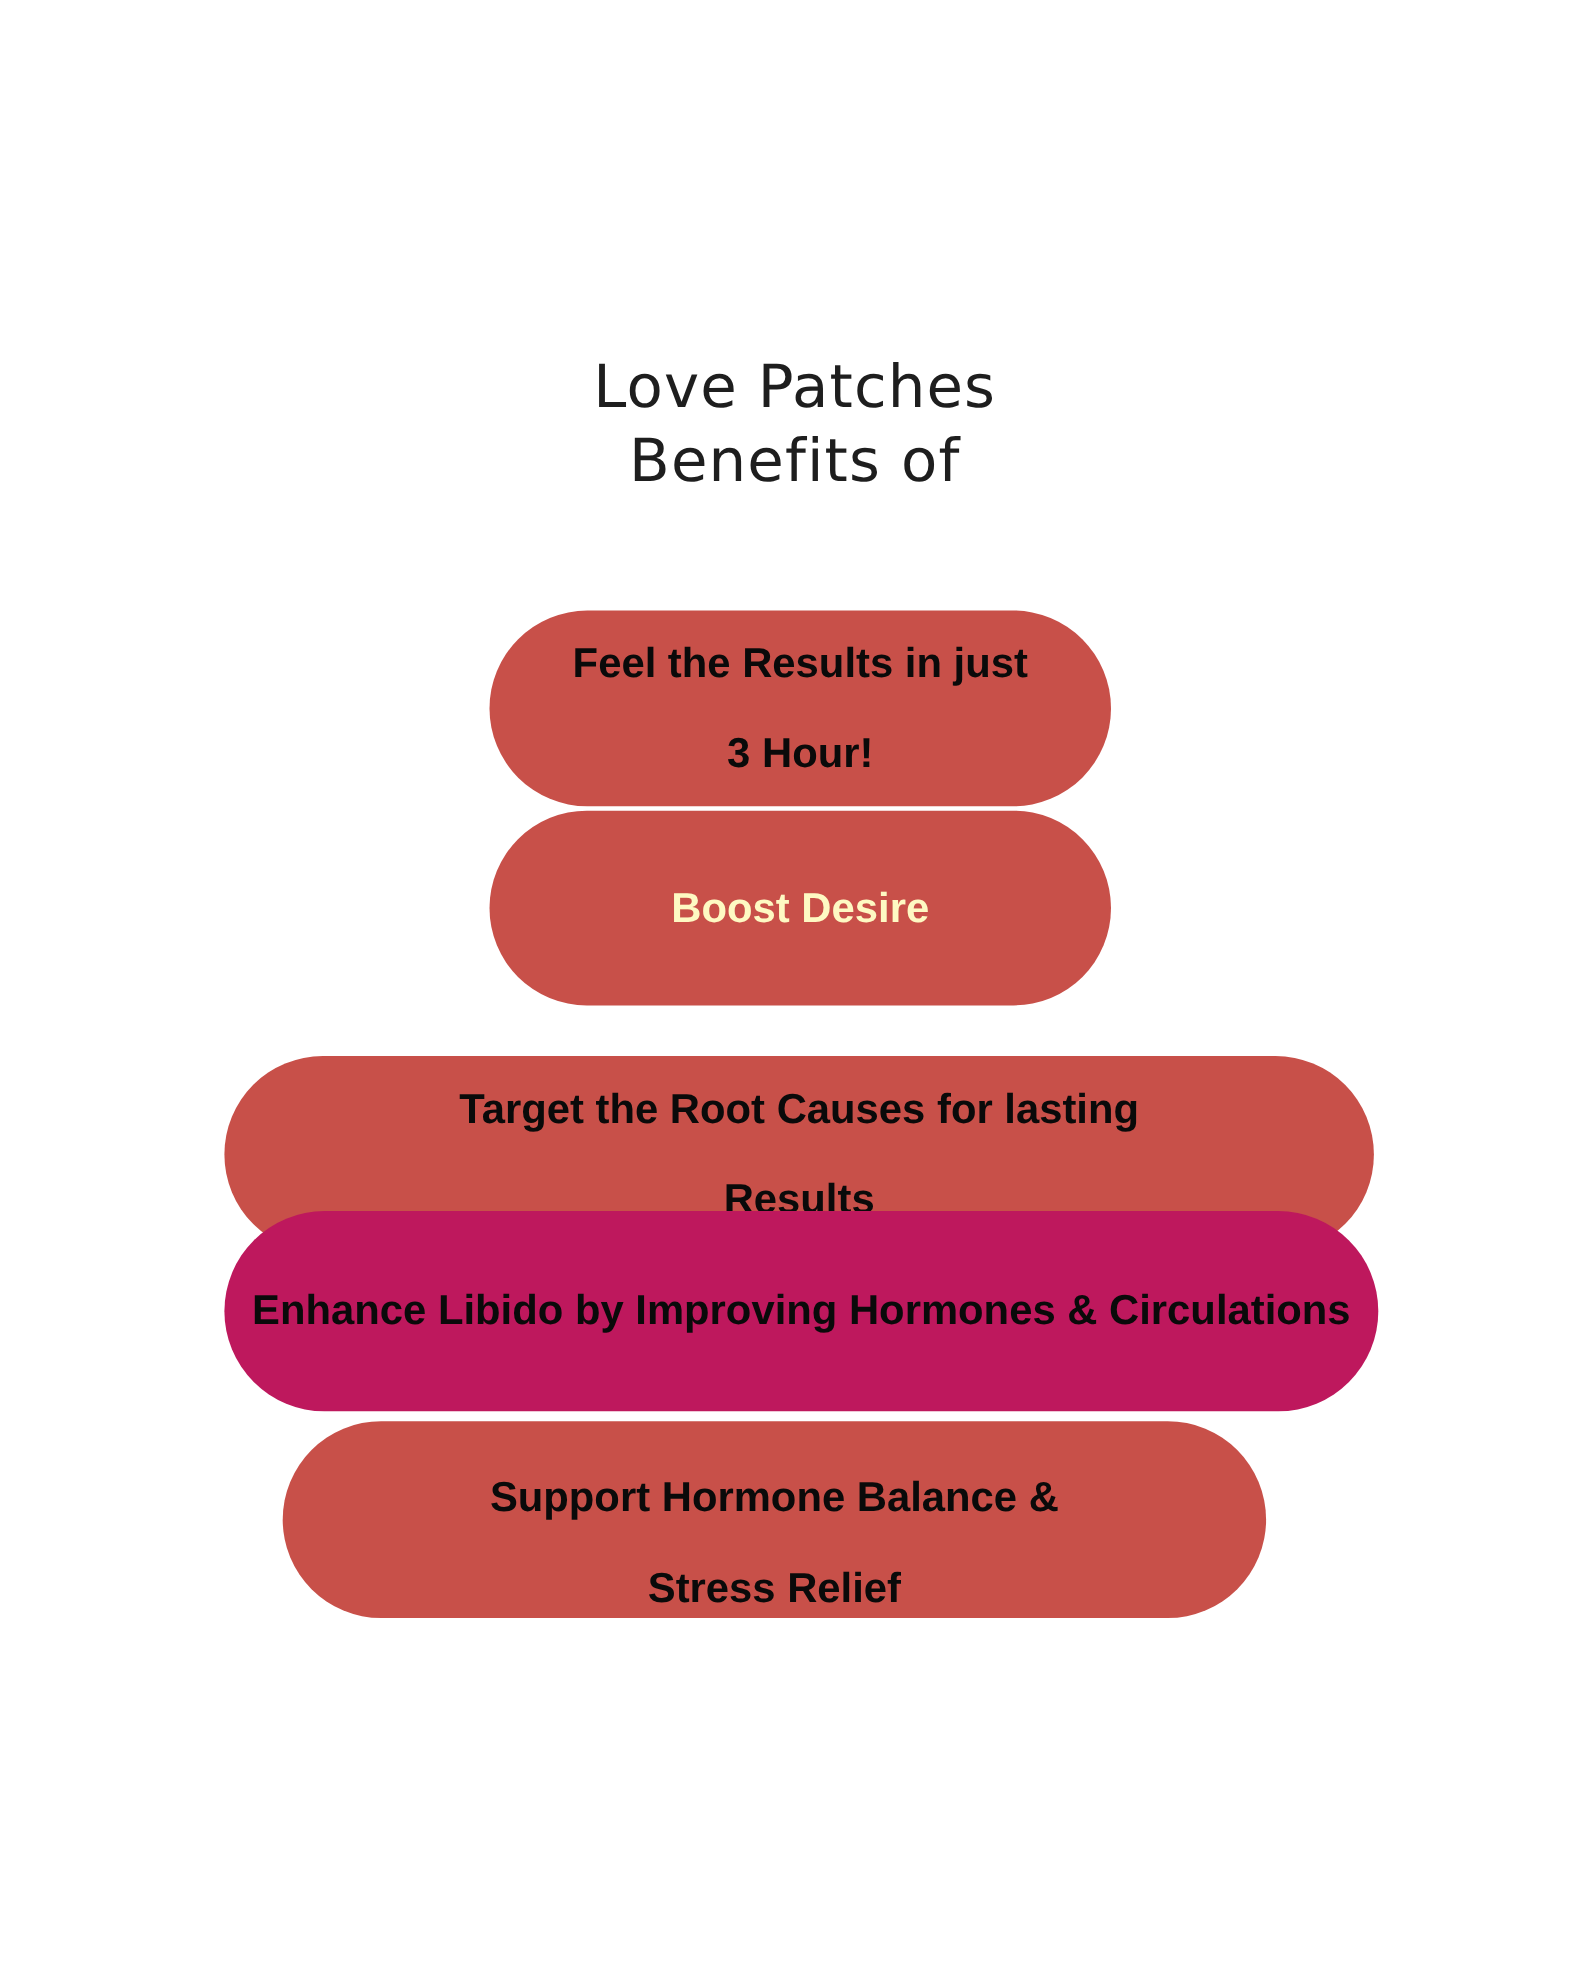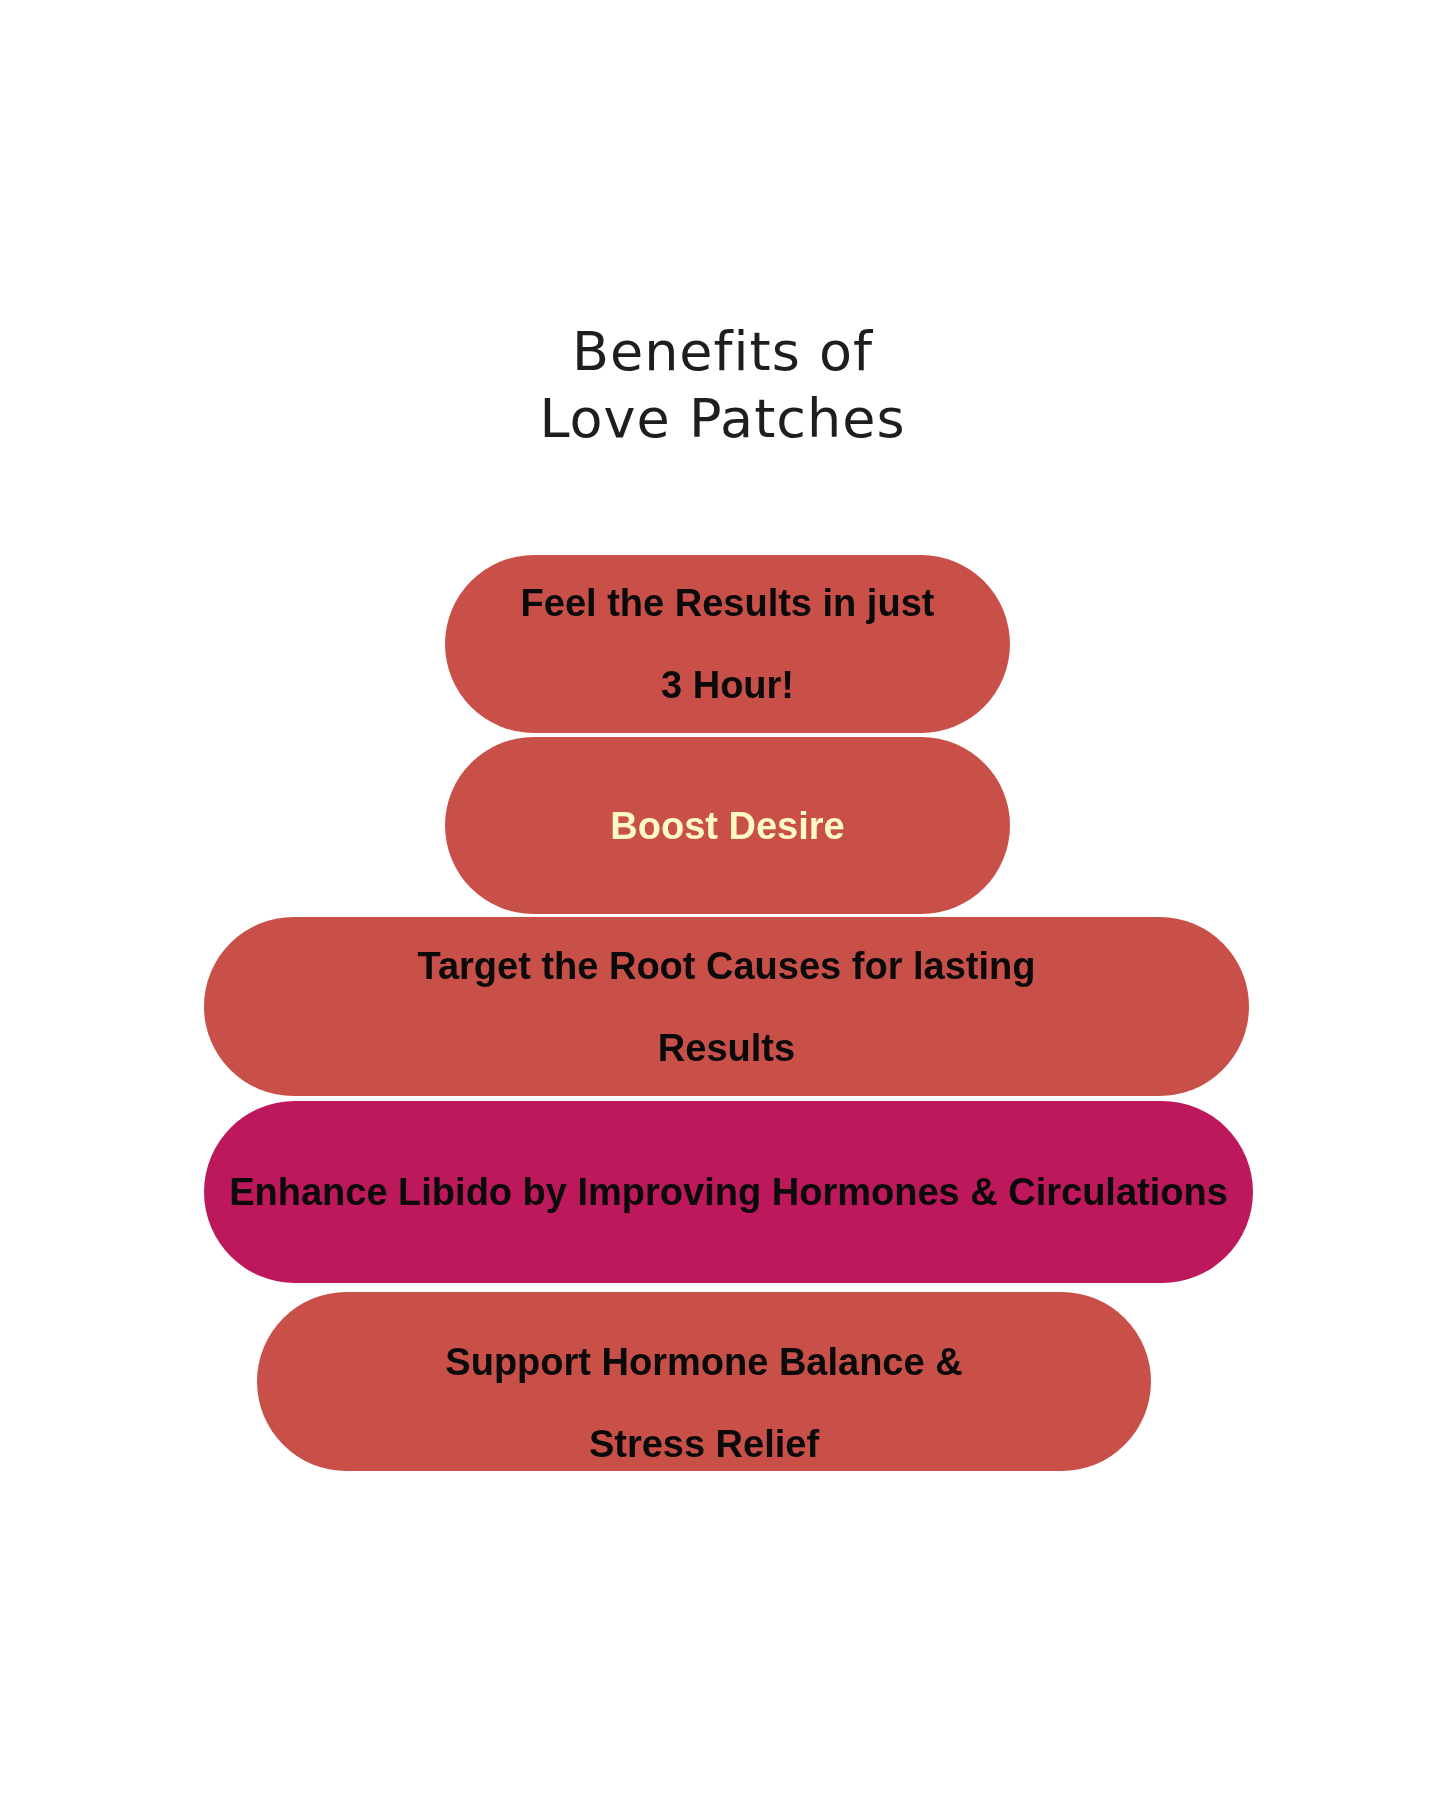--- a/index.html
+++ b/index.html
@@ -39,33 +39,33 @@
     text-align: center;
     color: #0a0a0a;
     font-family: "Liberation Sans", sans-serif;
     font-weight: 700;
     font-size: 38px;
     line-height: 54px;
     gap: 28px;
   }
   .pill-1 { left: 445px; top: 555px;  width: 565px;  height: 178px; }
   .pill-2 { left: 445px; top: 737px;  width: 565px;  height: 177px; }
-  .pill-3 { left: 204px; top: 917px;  width: 1045px; height: 179px; }
+  .pill-3 { left: 204px; top: 960px;  width: 1045px; height: 179px; }
   .pill-4 { left: 204px; top: 1101px; width: 1049px; height: 182px; }
   .pill-5 { left: 257px; top: 1292px; width: 894px;  height: 179px; justify-content: flex-end; }
   .pill-line { display: block; }
 </style>
 </head>
 <body>
 
 <div class="canvas">
 
   <div class="title" style="color: rgb(30, 30, 30);">
+    <span class="pill-line">Love Patches</span>
     <span class="pill-line">Benefits of</span>
-    <span class="pill-line">Love Patches</span>
   </div>
 
   <div class="pill pill-1" style="background: rgb(200, 80, 73); color: rgb(10, 10, 10);">
     <span class="pill-line">Feel the Results in just</span>
     <span class="pill-line">3 Hour!</span>
   </div>
 
   <div class="pill pill-2" style="background: rgb(200, 80, 73); color: #fef9c3; text-align: right;">
     <span class="pill-line">Boost Desire</span>
   </div>

